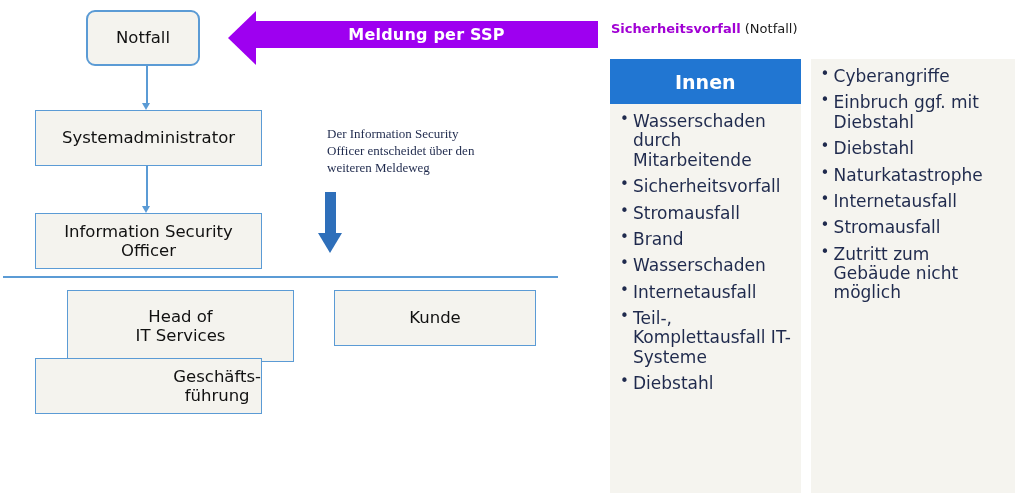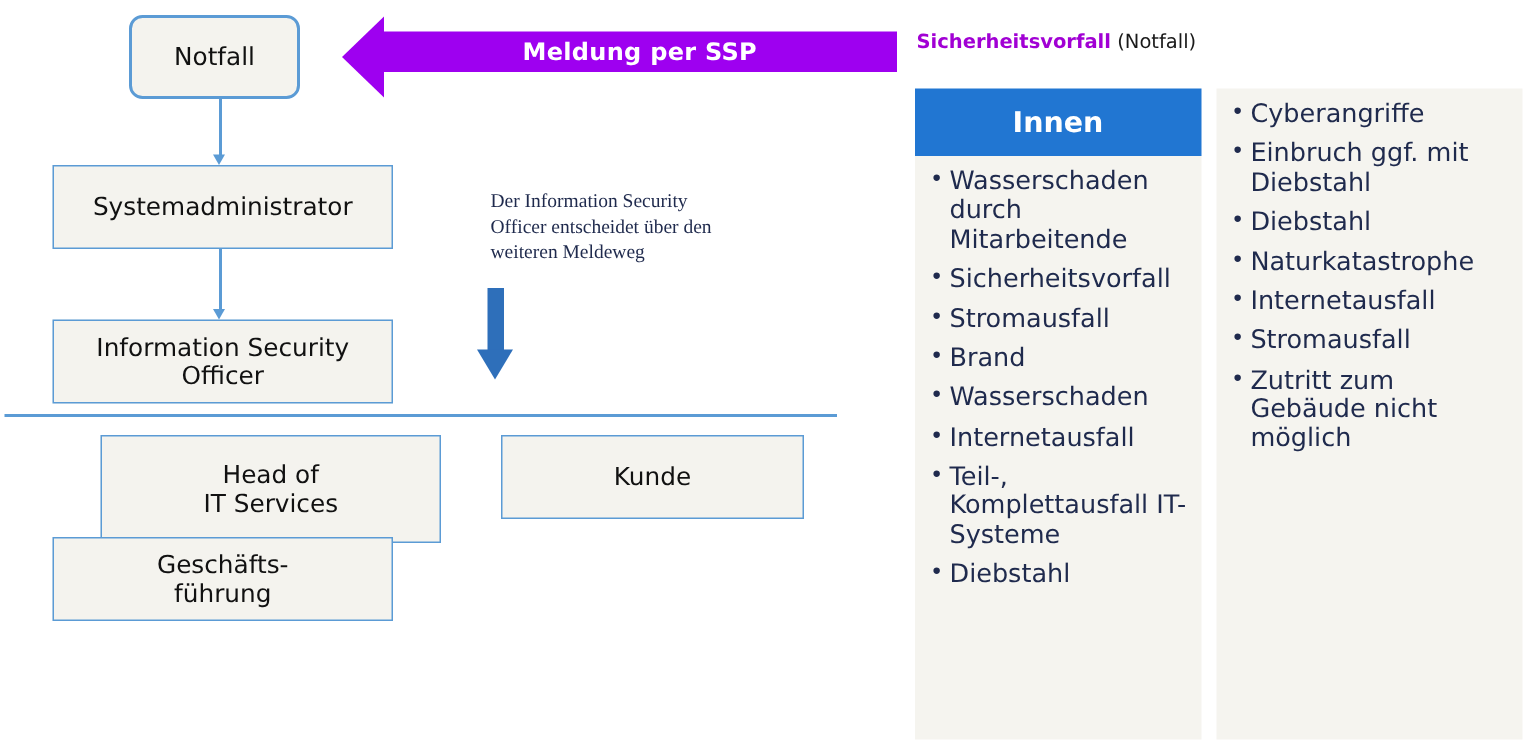--- a/index.html
+++ b/index.html
@@ -200,21 +200,21 @@
 Officer</span>
   </div>
 
   <div class="hrule" style="left:3px; top:276px; width:555px;"></div>
 
   <div class="node" style="left:35px; top:290px; width:227px; height:72px;margin-left:32px;">
     <span>Head of
 IT Services</span>
   </div>
 
-  <div class="node" style="left:35px; top:358px; width:227px; height:56px;">
+  <div class="node" style="left:35px; top:358px; width:227px; height:56px;justify-content:flex-end;">
     <span>Geschäfts-
 führung</span>
   </div>
 
   <div class="node" style="left:334px; top:290px; width:202px; height:56px;">
     <span>Kunde</span>
   </div>
 
   <div class="note" style="left:327px; top:125px; width:230px;">Der Information Security
 Officer entscheidet über den

